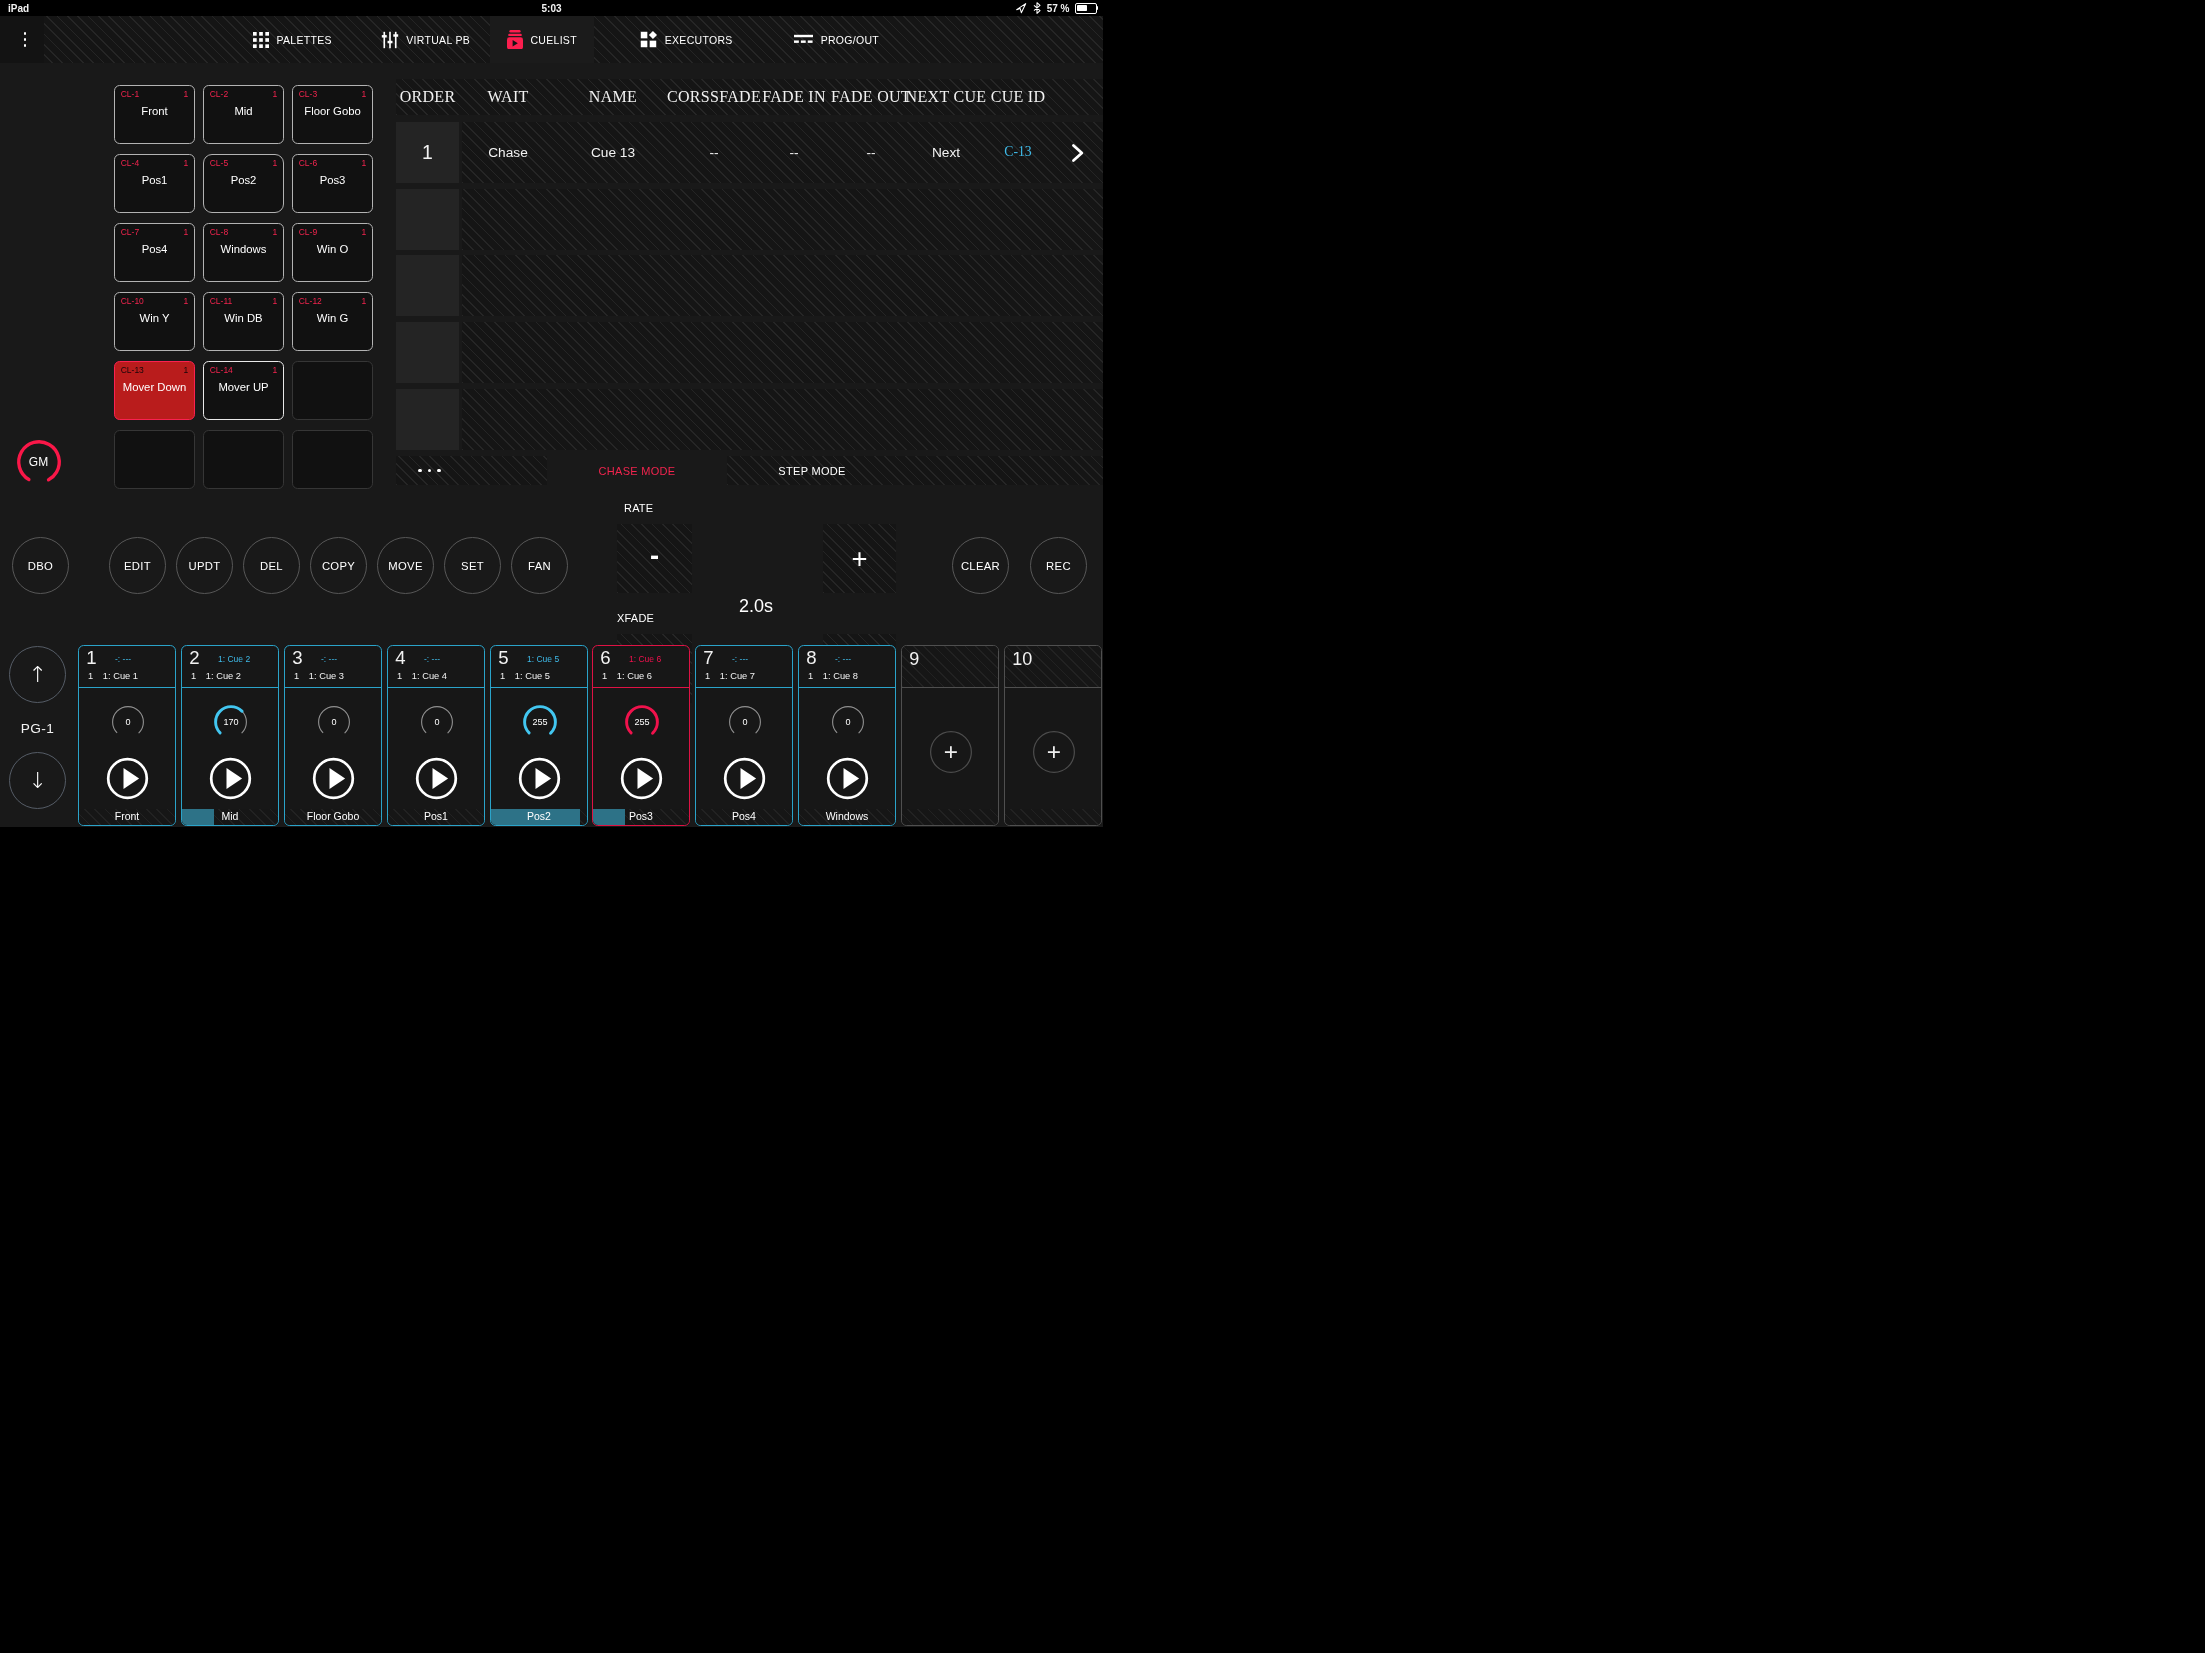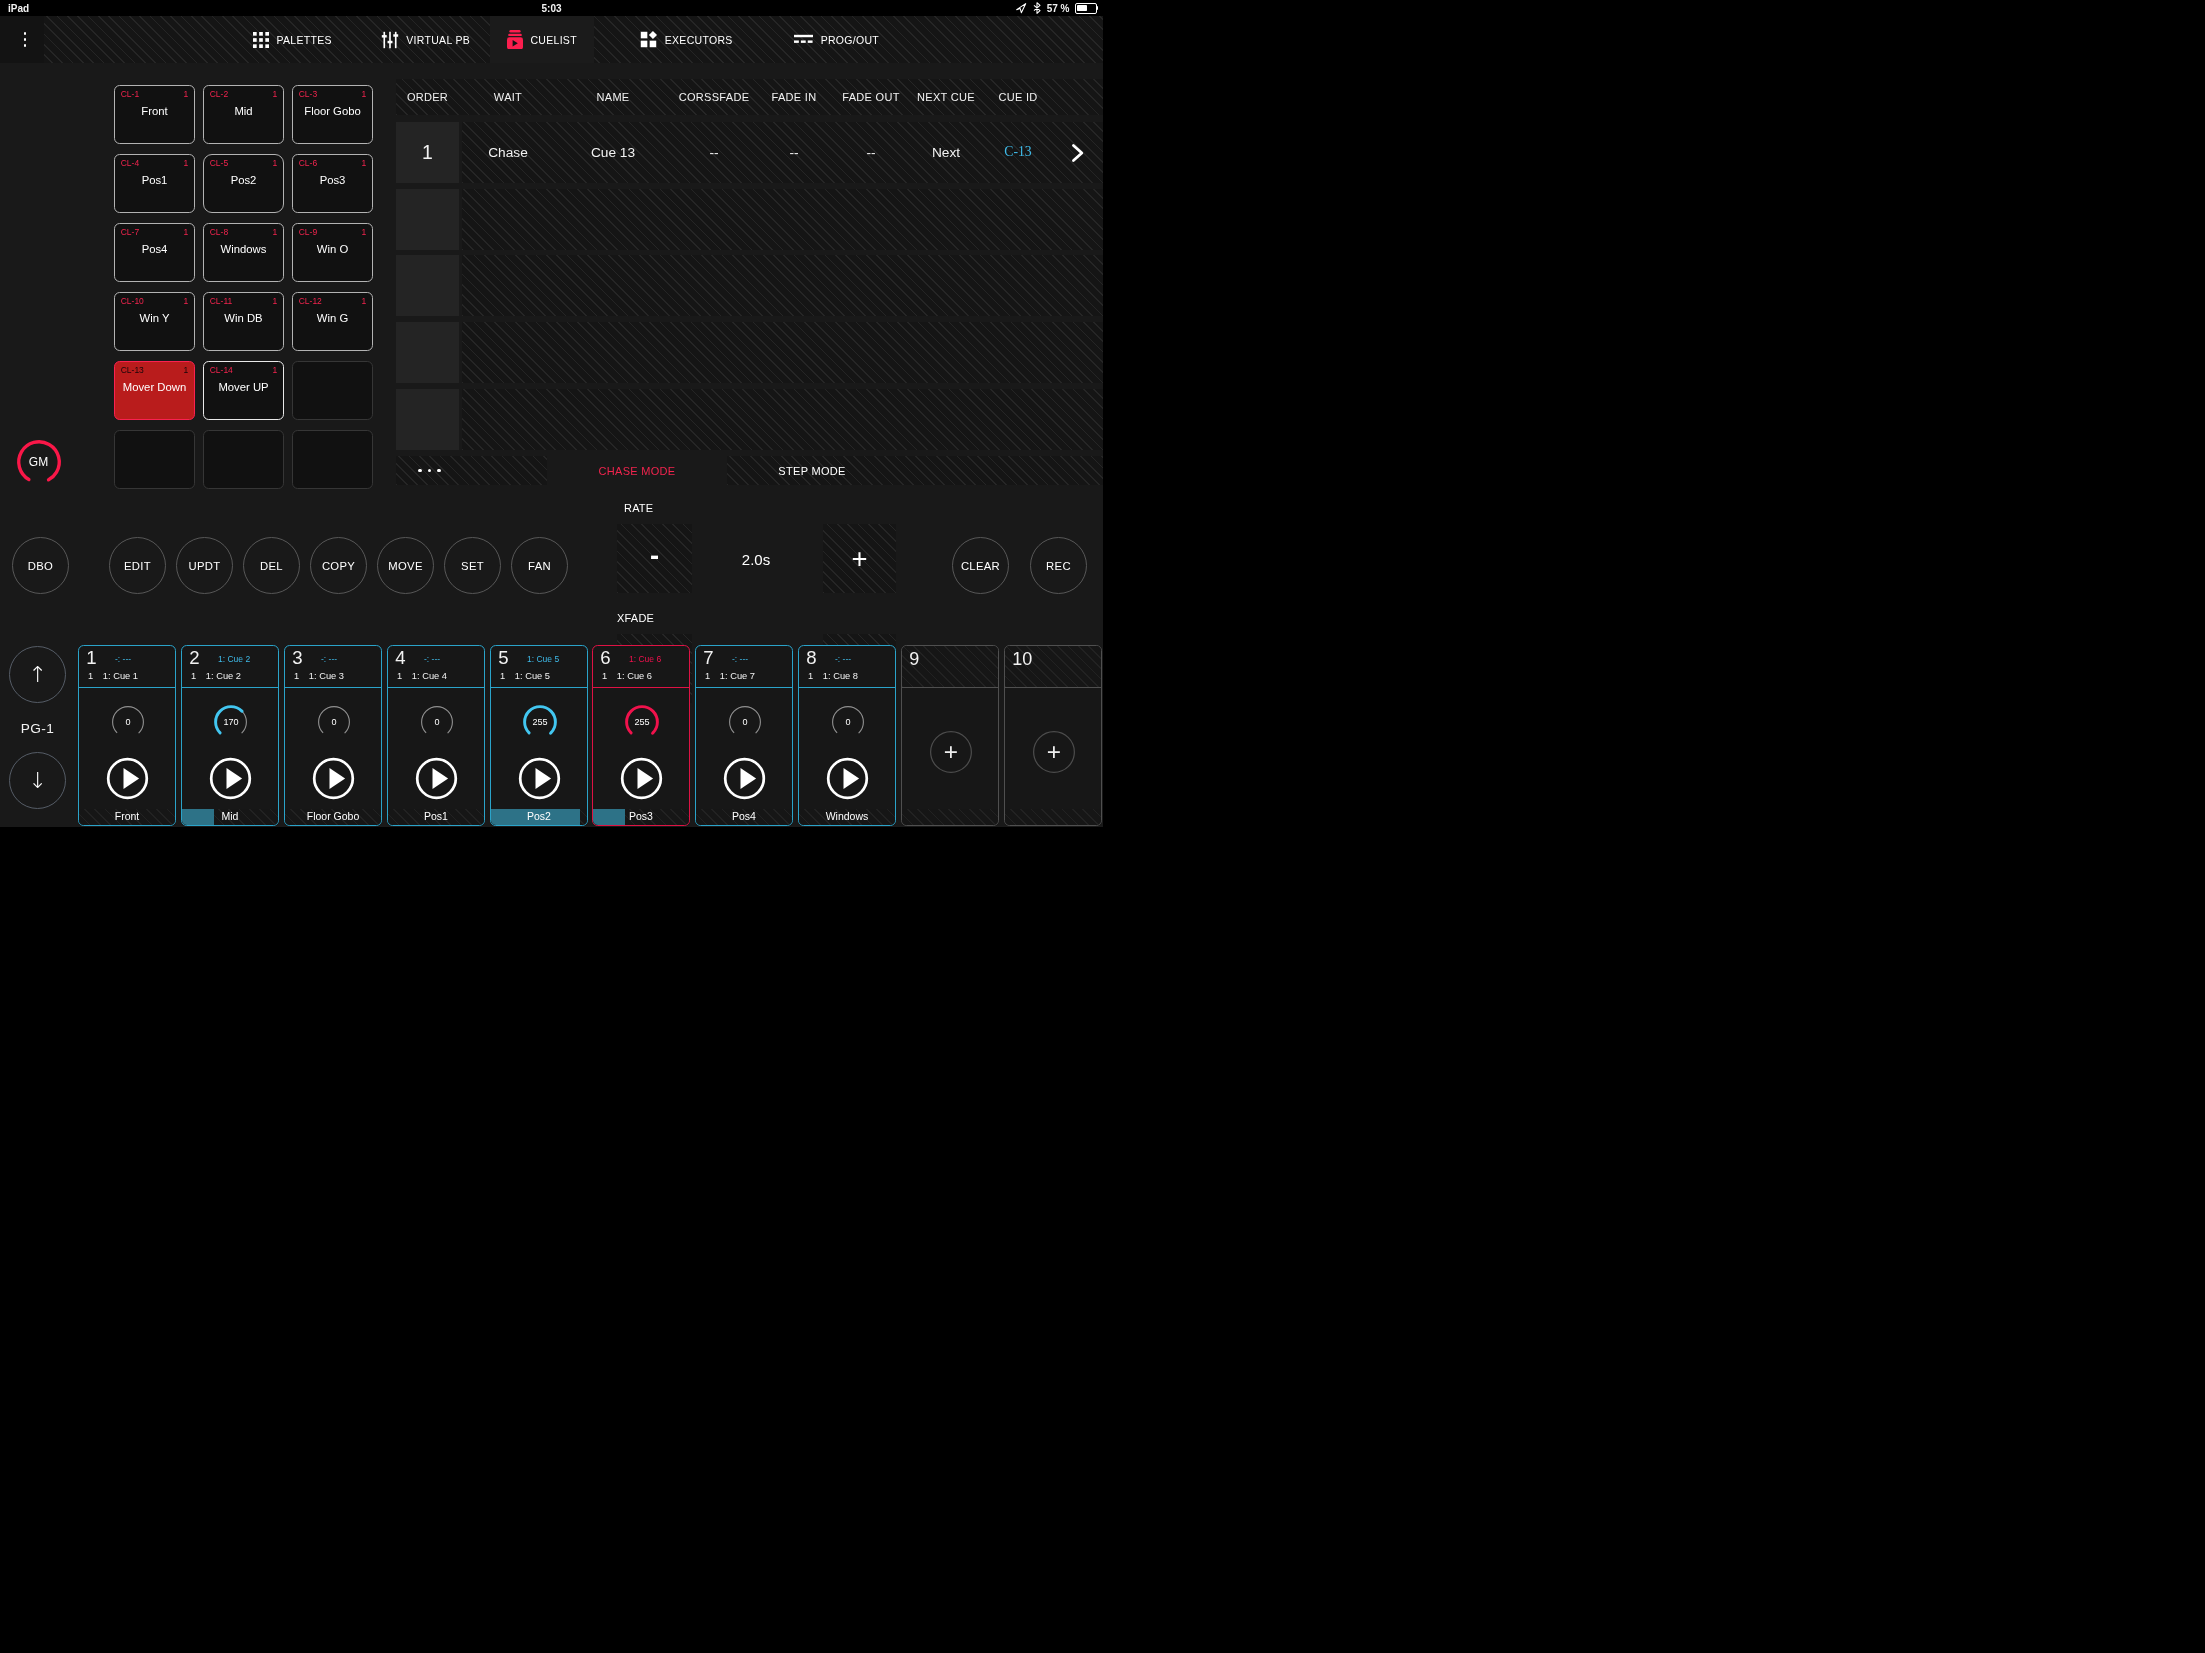--- a/index.html
+++ b/index.html
@@ -41,41 +41,41 @@
   .cl-cell.empty{border:0.8px solid #363636;}
 
   
   .gm{position:absolute;left:14.5px;top:438px;width:48px;height:48px;}
   .gm svg{position:absolute;left:0;top:0;}
   .gm span{position:absolute;left:0;right:0;top:17px;text-align:center;font-size:12px;color:#fff;}
 
   
   .cue-table{position:absolute;left:396px;top:79px;width:707px;height:408px;}
   .ct-header{position:absolute;left:0;top:0;width:707px;height:36px;}
-  .ct-header span{position:absolute;top:50%;transform:translate(-50%,-50%);font-size:11px;letter-spacing:0.3px;white-space:nowrap;}
+  .ct-header span{position:absolute;top:50%;transform:translate(-50%,-50%);font-size:16px;letter-spacing:0.3px;white-space:nowrap;font-family:Liberation Serif, serif;}
   .ct-order-block{position:absolute;left:0;width:63px;height:61px;background:#242424;
                   display:flex;align-items:center;justify-content:center;font-size:19.4px;}
   .ct-row-stripe{position:absolute;left:66px;width:641px;height:61px;}
   .ct-row-text span{position:absolute;transform:translate(-50%,-50%);font-size:13.7px;white-space:nowrap;}
   .ct-row-text .cyan{color:#3fbbe9;}
   .ct-chevron{position:absolute;left:675px;top:64px;}
   .more-row{position:absolute;left:0;top:377px;width:151px;height:29px;display:flex;align-items:center;justify-content:flex-start;gap:6px;padding-left:22px;box-sizing:border-box;}
   .more-row i{width:3.6px;height:3.6px;border-radius:50%;background:#fff;}
   .mode-tab{position:absolute;top:377px;height:29px;display:flex;align-items:center;justify-content:center;
             font-size:11px;letter-spacing:0.3px;}
   .mode-chase{left:151px;width:180px;color:#f2244e;background:#191919;}
   .mode-step-band{left:331px;width:376px;}
   .mode-step{position:absolute;left:0;width:170px;height:29px;display:flex;align-items:center;justify-content:center;color:#fff;}
 
   
   .rx-label{position:absolute;font-size:11px;letter-spacing:0.2px;color:#fff;}
   .rx-btn{position:absolute;display:flex;align-items:center;justify-content:center;color:#fff;}
   .rx-btn.minus span{font-size:27.4px;font-weight:700;line-height:0;margin-top:-4.8px;}
   .rx-btn.plus span{font-size:27.4px;font-weight:300;line-height:0;}
-  .rx-value{position:absolute;transform:translate(-50%,-50%);font-size:15px;color:#fff;}
+  .rx-value{position:absolute;transform:translate(-50%,-50%);font-size:18px;color:#fff;margin-top:47px;}
 
   
   .circle-btn{position:absolute;width:57px;height:57px;border-radius:50%;border:1.1px solid #575757;box-sizing:border-box;
               display:flex;align-items:center;justify-content:center;font-size:11.3px;letter-spacing:0.3px;color:#fff;}
 
   
   .pg-up,.pg-down{position:absolute;left:9px;width:57px;height:57px;border-radius:50%;border:1.1px solid #555c66;box-sizing:border-box;
         display:flex;align-items:center;justify-content:center;color:#fff;font-family:"DejaVu Sans",sans-serif;font-size:22px;font-weight:200;}
   .pg-label{position:absolute;left:9px;width:57px;text-align:center;font-size:13.7px;letter-spacing:0.4px;}
   .exec-col{position:absolute;top:645px;width:98px;height:181px;border-radius:5.7px;box-sizing:border-box;

